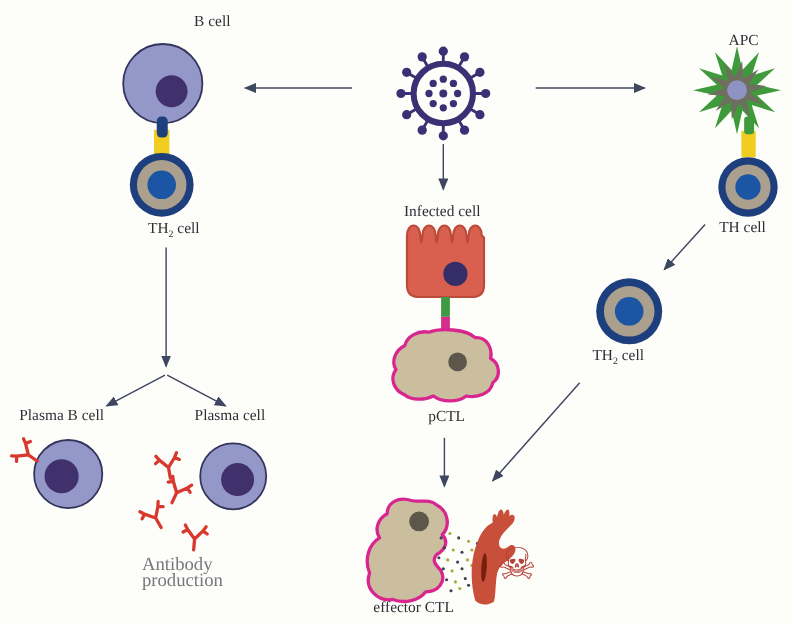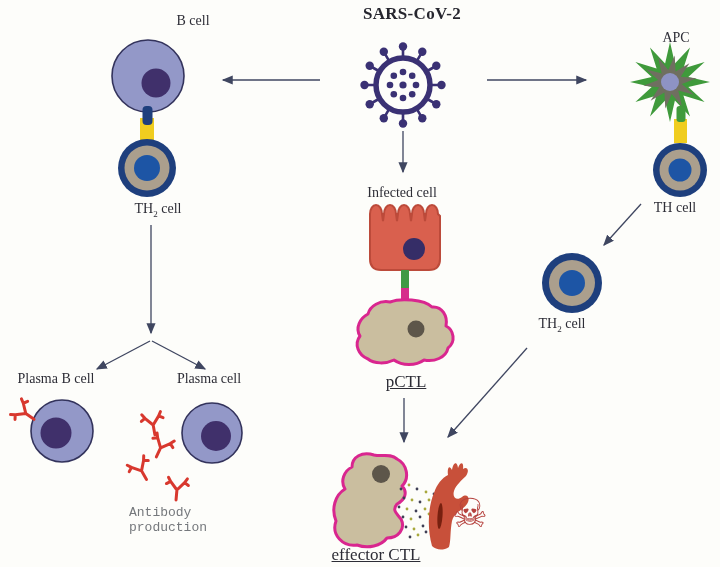--- a/index.html
+++ b/index.html
@@ -3,25 +3,25 @@
 <meta charset="utf-8">
 <style>
   html,body{margin:0;padding:0;}
   body{width:720px;height:567px;background:#fdfdfa;font-family:"Liberation Sans",sans-serif;}
   .canvas{position:relative;width:720px;height:567px;background:#fdfdfa;overflow:hidden;}
   .canvas svg{position:absolute;left:0;top:0;}
   .lbl{position:absolute;transform:translateX(-50%);white-space:nowrap;
        font-family:"Liberation Serif",serif;color:#2d2d36;font-size:14px;}
   .lbl sub{font-size:9px;}
   .title{font-size:17px;font-weight:bold;letter-spacing:.3px;color:#26262e;}
-  .big{font-size:17px;text-decoration:underline;}
+  .big{font-size:14px;}
   .cyt{position:absolute;font-family:"Liberation Sans",sans-serif;color:#7b7e82;
        font-size:11.5px;line-height:15.5px;white-space:nowrap;}
-  .ab2{position:absolute;font-family:Liberation Mono, monospace;color:#75787c;
-       font-size:13px;line-height:15px;white-space:nowrap;}
+  .ab2{position:absolute;font-family:Liberation Serif, serif;color:#75787c;
+       font-size:17px;line-height:15px;white-space:nowrap;}
   .skull{position:absolute;font-family:"DejaVu Sans",sans-serif;color:#b5413d;
          font-size:40px;line-height:40px;}
 </style>
 </head>
 <body>
 
 <div class="canvas">
 
 <svg width="720" height="567" viewBox="0 0 720 567">
   <defs>
@@ -173,21 +173,20 @@
   </g>
   <g>
     <use href="#antibody-shape" transform="translate(25,413) rotate(-55)"></use>
     <use href="#antibody-shape" transform="translate(153,424) rotate(-10)"></use>
     <use href="#antibody-shape" transform="translate(161,447) rotate(25)"></use>
     <use href="#antibody-shape" transform="translate(141,470) rotate(-30)"></use>
     <use href="#antibody-shape" transform="translate(177,489) rotate(5)"></use>
   </g>
 </svg>
 
-<div class="lbl title" style="left:412px;top:4px;">SARS-CoV-2</div>
 <div class="lbl" style="left:145px;top:13px;margin-left:48px;">B cell</div>
 <div class="lbl" style="left:676px;top:30px;">APC</div>
 
 <div class="lbl" style="left:158px;top:201px;"><span>TH</span><sub>2</sub><span> cell</span></div>
 <div class="lbl" style="left:402px;top:185px;">Infected cell</div>
 <div class="lbl" style="left:675px;top:200px;">TH cell</div>
 <div class="lbl" style="left:562px;top:316px;"><span>TH</span><sub>2</sub><span> cell</span></div>
 
 <div class="lbl" style="left:56px;top:371px;">Plasma B cell</div>
 <div class="lbl" style="left:209px;top:371px;">Plasma cell</div>

